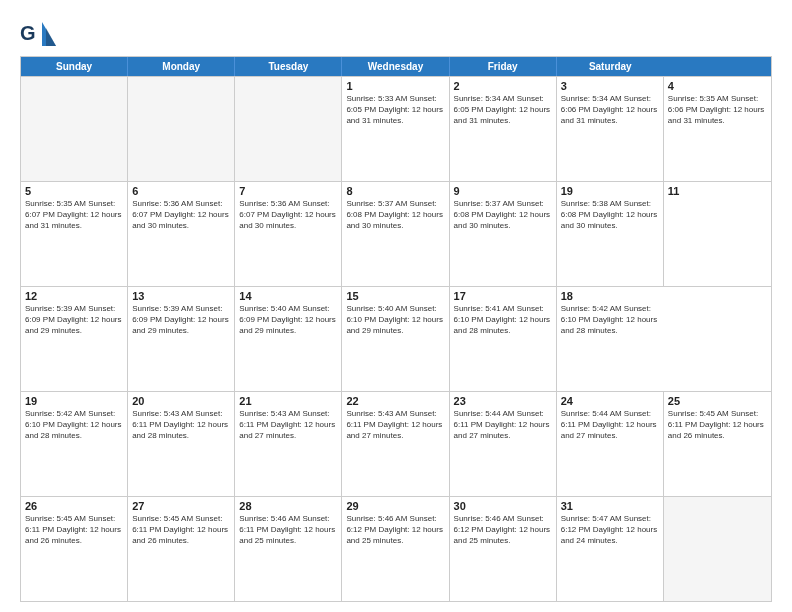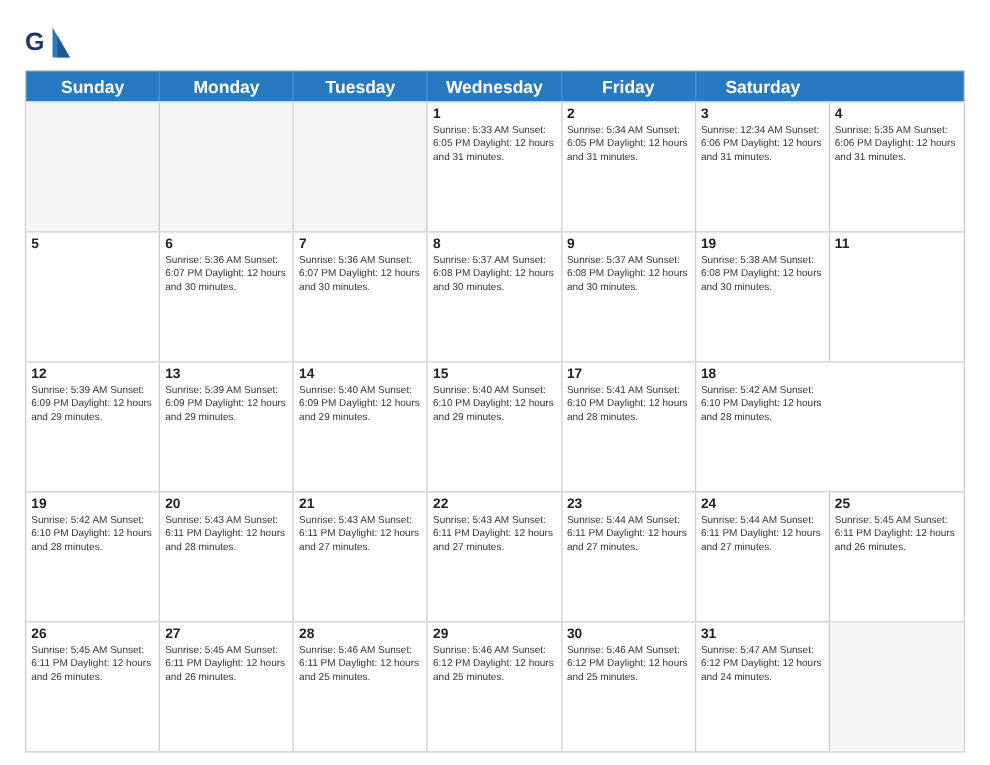--- a/index.html
+++ b/index.html
@@ -52,21 +52,21 @@
       flex-direction: column;
       border: 1px solid #ccc;
     }
     .cal-header-row {
       display: grid;
       grid-template-columns: repeat(7, 1fr);
       background: #2979c1;
     }
     .cal-header-cell {
       color: #fff;
-      font-size: 14px;
+      font-size: 10px;
       font-weight: bold;
       text-align: center;
       padding: 4px 2px;
       border-right: 1px solid #4a90d9;
     }
     .cal-header-cell:last-child { border-right: none; }
     .cal-body {
       display: flex;
       flex-direction: column;
       flex: 1;
@@ -146,36 +146,40 @@
           </div>
           <div class="cal-cell">
             <div class="day-num">2</div>
             <div class="day-info">Sunrise: 5:34 AM
 Sunset: 6:05 PM
 Daylight: 12 hours
 and 31 minutes.</div>
           </div>
           <div class="cal-cell">
             <div class="day-num">3</div>
-            <div class="day-info">Sunrise: 12:34 AM
+            <div class="day-info">Sunrise: 5:34 AM
 Sunset: 6:06 PM
 Daylight: 12 hours
 and 31 minutes.</div>
           </div>
           <div class="cal-cell">
             <div class="day-num">4</div>
             <div class="day-info">Sunrise: 5:35 AM
 Sunset: 6:06 PM
 Daylight: 12 hours
 and 31 minutes.</div>
           </div>
         </div>
         <div class="cal-row">
           <div class="cal-cell">
             <div class="day-num">5</div>
+            <div class="day-info">Sunrise: 5:35 AM
+Sunset: 6:07 PM
+Daylight: 12 hours
+and 31 minutes.</div>
           </div>
           <div class="cal-cell">
             <div class="day-num">6</div>
             <div class="day-info">Sunrise: 5:36 AM
 Sunset: 6:07 PM
 Daylight: 12 hours
 and 30 minutes.</div>
           </div>
           <div class="cal-cell">
             <div class="day-num">7</div>

